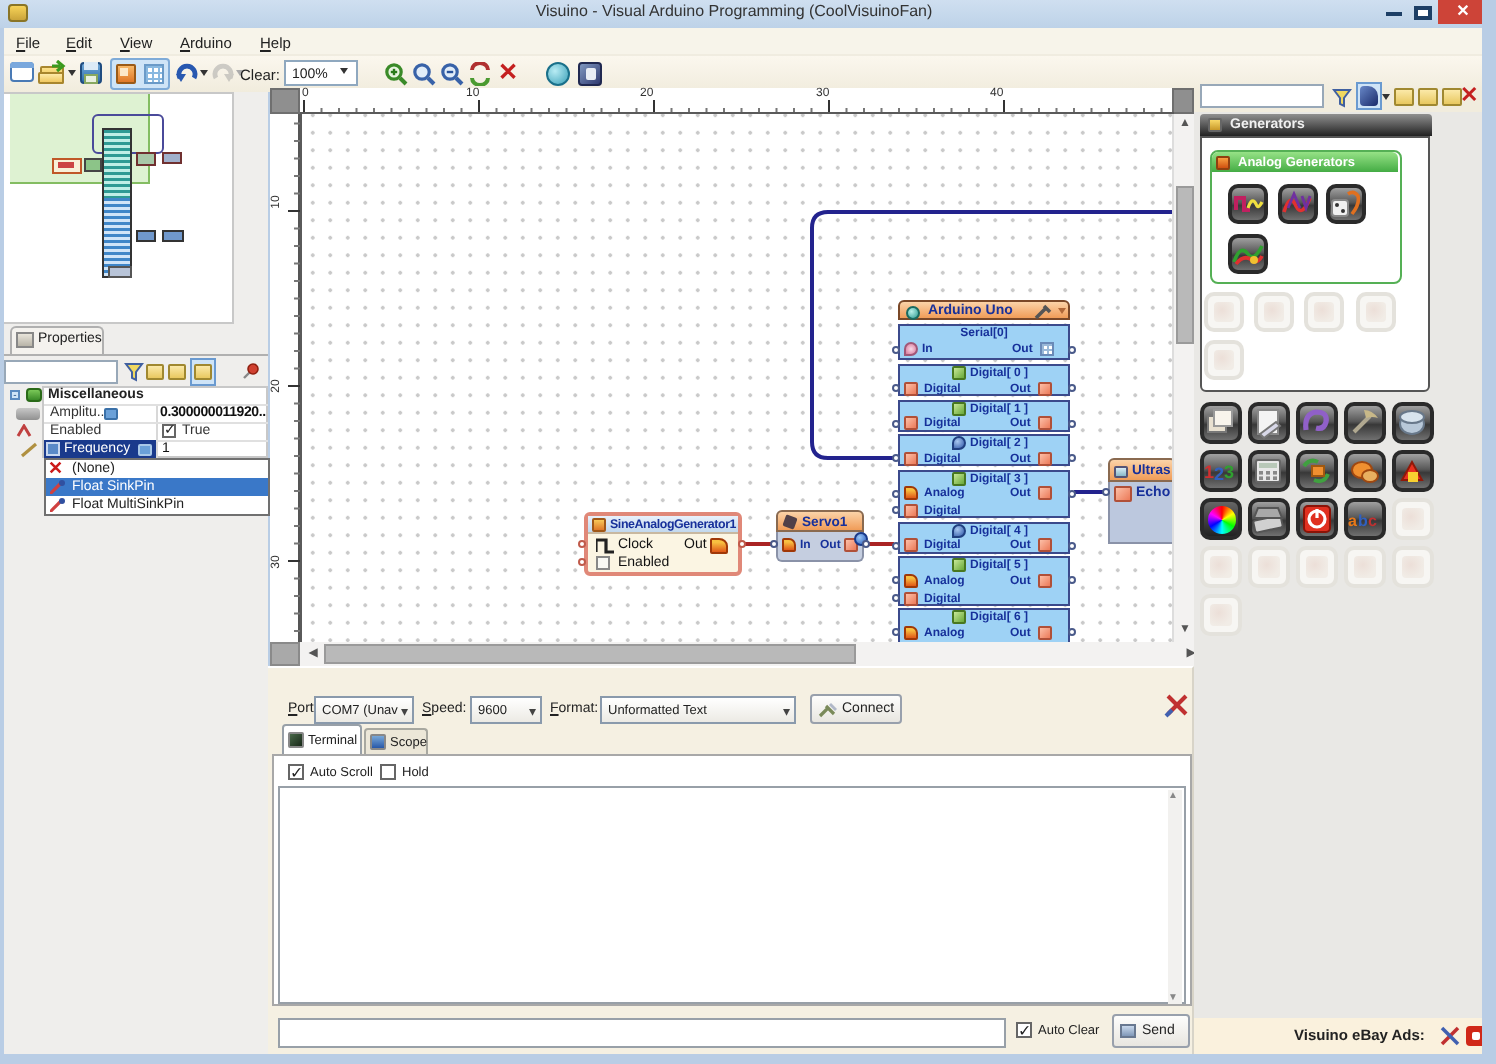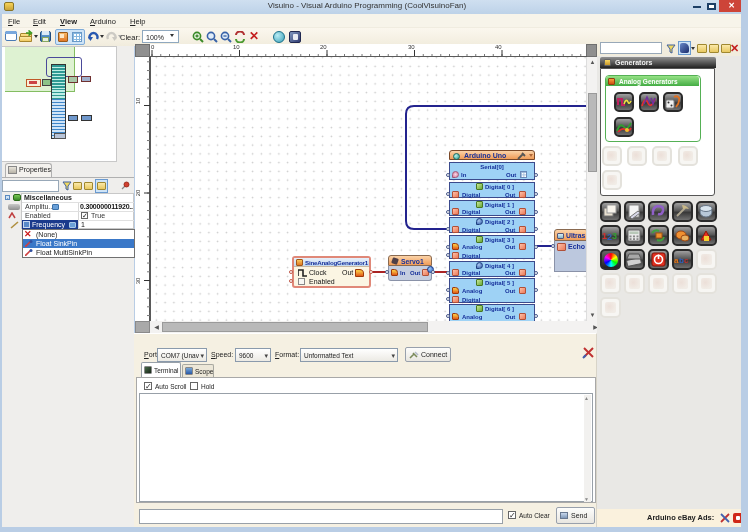--- a/index.html
+++ b/index.html
@@ -67,21 +67,21 @@
 <div class="abs" id="titlebar"></div>
 <div class="abs" id="title">Visuino - Visual Arduino Programming (CoolVisuinoFan)</div>
 <div class="abs" style="left:4px;top:2px;width:10px;height:9px;background:linear-gradient(#f7d358,#caa43a);border:1px solid #8a7526;border-radius:2px;"></div>
 <div class="abs" style="left:693px;top:6px;width:8px;height:2px;background:#1d3f66;"></div>
 <div class="abs" style="left:707px;top:3px;width:9px;height:7px;background:#1d3f66;"></div>
 <div class="abs" style="left:709px;top:5px;width:5px;height:3px;background:#fff;"></div>
 <div class="abs" id="closebtn">✕</div>
 <div class="abs" id="menubar">
  <span style="left:8px;"><u>F</u>ile</span>
  <span style="left:33px;"><u>E</u>dit</span>
- <span style="left:60px;font-weight:bold;"><u>V</u>iew</span>
+ <span style="left:60px;"><u>V</u>iew</span>
  <span style="left:90px;"><u>A</u>rduino</span>
  <span style="left:130px;"><u>H</u>elp</span>
 </div>
 <div class="abs" id="toolbar">
 
  <div class="abs" style="left:5px;top:3px;width:12px;height:10px;border:1px solid #4a7ab5;border-radius:2px;background:#fff;"></div>
  <div class="abs" style="left:5px;top:3px;width:12px;height:3px;background:#7aa8dd;border-radius:2px 2px 0 0;"></div>
 
  <div class="abs" style="left:20px;top:5px;width:12px;height:9px;background:linear-gradient(#fbe08a,#e8b83e);border:1px solid #a8862e;border-radius:1px;"></div>
  <div class="abs" style="left:19px;top:8px;width:13px;height:6px;background:linear-gradient(#fdeaa8,#f0c860);border:1px solid #a8862e;border-radius:1px;"></div>
@@ -629,21 +629,21 @@
 
  <div class="abs" style="left:5px;top:175px;width:364px;height:15px;background:#fff;border:1px solid #98a0a8;"></div>
  <div class="abs" style="left:374px;top:177px;width:8px;height:8px;background:#fff;border:1px solid #666;font-size:8px;line-height:7px;color:#222;">✓</div>
  <div class="abs" style="left:385px;top:178px;font-size:6.5px;color:#222;">Auto Clear</div>
  <div class="abs" style="left:422px;top:173px;width:39px;height:17px;background:linear-gradient(#fdfdfc,#e8e6e0);border:1px solid #98a0ac;border-radius:2px;">
   <div class="abs" style="left:3px;top:4px;width:8px;height:7px;background:linear-gradient(#c8d8ec,#8098b8);border:1px solid #687890;"></div>
   <div class="abs" style="left:14px;top:4px;font-size:7px;color:#222;">Send</div>
  </div>
 </div>
 <div class="abs" id="adpanel">
- <div class="abs" style="left:50px;top:4px;font-size:7.5px;font-weight:bold;color:#222;">Arduino eBay Ads:</div>
+ <div class="abs" style="left:50px;top:4px;font-size:7.5px;font-weight:bold;color:#222;">Visuino eBay Ads:</div>
  <div class="abs" style="left:122px;top:3px;width:12px;height:12px;">
   <svg width="12" height="12">
         <path d="M2 10 L10 2" stroke="#c03030" stroke-width="1.8"></path>
         <path d="M2 2 L10 10" stroke="#4060b0" stroke-width="1.8"></path>
       </svg>
     </div>
  <div class="abs" style="left:136px;top:4px;width:10px;height:10px;background:#d02818;border-radius:2px;">
   <div style="position:absolute;left:3px;top:3px;width:4px;height:4px;background:#fff;border-radius:1px;"></div>
  </div>
 </div>

